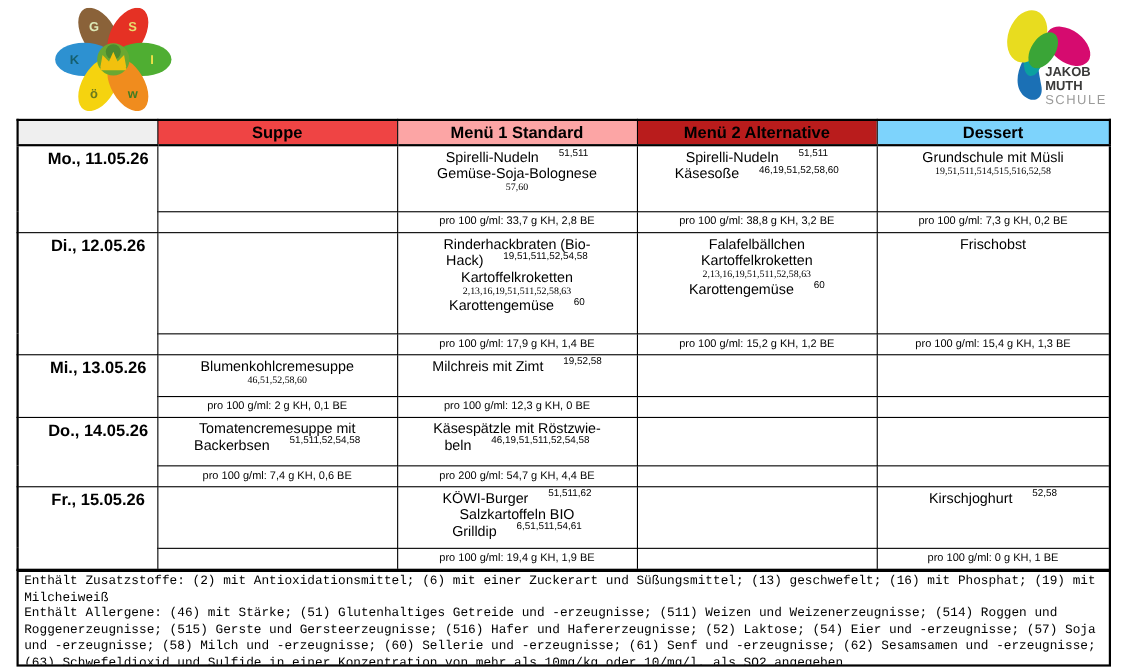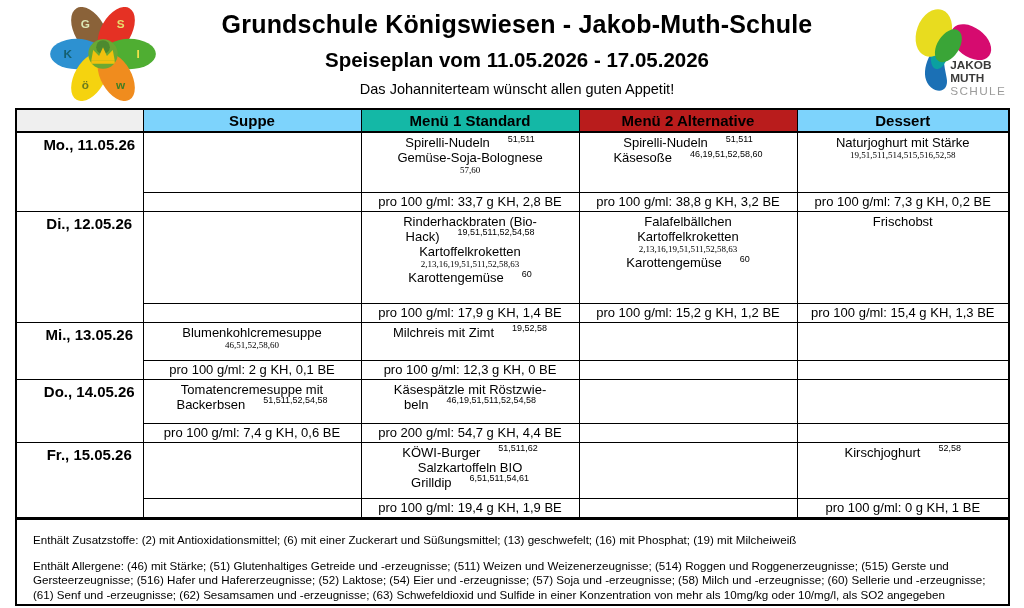--- a/index.html
+++ b/index.html
@@ -18,26 +18,26 @@
   table.menu{position:absolute;left:15px;top:108px;width:993px;border-collapse:collapse;
              table-layout:fixed;border:2px solid #000;}
   table.menu th,table.menu td{border:1px solid #000;overflow:hidden;}
   table.menu thead th{border-bottom:2px solid #000;height:21px;
       font-size:15px;font-weight:bold;text-align:center;padding:0;}
   .day-cell{font-weight:bold;font-size:15px;vertical-align:top;text-align:center;padding-top:3px;padding-left:20px;}
   .dish-cell{vertical-align:top;text-align:center;font-size:13px;line-height:1.16;padding:2px 2px 0 2px;}
   .dish-line{white-space:nowrap;}
   sup.alg{font-size:9px;margin-left:18px;line-height:0;}
   .small-only{display:block;font-size:9px;line-height:1.25;font-family:Liberation Serif, serif;}
-  .pro-row td{height:18px;font-size:13px;text-align:center;padding:0;line-height:18px;}
+  .pro-row td{height:18px;font-size:10px;text-align:center;padding:0;line-height:18px;}
 
   
   .footnotes{position:absolute;left:15px;top:518px;width:981px;height:80px;border:2px solid #000;
              padding:2px 5px;font-size:11.6px;line-height:1.27;overflow:hidden;}
-  .footnotes p{margin:11px;}
+  .footnotes p{margin:0;font-family:Liberation Mono, monospace;}
 
   svg text{font-family:"Liberation Sans","DejaVu Sans",sans-serif;}
 </style>
 </head>
 <body>
 
 <div class="page">
 
   <svg class="brand-left" viewBox="0 0 120 96" aria-hidden="true">
     <g id="star-petals">
@@ -53,25 +53,20 @@
         <text x="42.00000000000001" y="83.67691453623979" text-anchor="middle" font-size="12" font-weight="bold" fill="#6a7a1e">ö</text>
         <ellipse cx="73.5" cy="71.38268590217984" rx="27" ry="15.5" transform="rotate(60 73.5 71.38268590217984)" fill="#f08c1e"></ellipse>
         <text x="78" y="83.67691453623979" text-anchor="middle" font-size="12" font-weight="bold" fill="#3f7d23">w</text>
       </g>
     <circle cx="60" cy="48" r="15" fill="#6aa832"></circle>
     <circle cx="60" cy="41" r="7" fill="#4c8a2f"></circle>
     <path d="M48,55 L50,44 L56,50 L60,41 L64,50 L70,44 L72,55 Z" fill="#f2c10e"></path>
     <rect x="48" y="55" width="24" height="3" rx="1" fill="#f2c10e"></rect>
   </svg>
 
-  <div class="titles">
-    <h1 class="title">Grundschule Königswiesen - Jakob-Muth-Schule</h1>
-    <h2 class="subtitle">Speiseplan vom 11.05.2026 - 17.05.2026</h2>
-    <p class="tagline">Das Johanniterteam wünscht allen guten Appetit!</p>
-  </div>
 
   <svg class="brand-right" viewBox="0 0 130 110" aria-hidden="true">
     <path d="M53,40 C38,56 28,80 42,93 C52,101 62,95 59,82 C56,68 55,55 53,40 Z" fill="#1b70b5"></path>
     <ellipse cx="51" cy="57" rx="9" ry="16" transform="rotate(12 51 57)" fill="#0ba0a0"></ellipse>
     <ellipse cx="45" cy="33" rx="19" ry="27" transform="rotate(20 45 33)" fill="#e8dc1f"></ellipse>
     <ellipse cx="86" cy="43" rx="25" ry="16" transform="rotate(37 86 43)" fill="#d60b6f"></ellipse>
     <ellipse cx="61" cy="47" rx="12" ry="20" transform="rotate(33 61 47)" fill="#3aa537"></ellipse>
     <text x="63" y="73" font-size="13" font-weight="bold" fill="#3a3a39">JAKOB</text>
     <text x="63" y="87" font-size="13" font-weight="bold" fill="#3a3a39">MUTH</text>
     <text x="63" y="101" font-size="13" letter-spacing="1.5" fill="#9b9b9a">SCHULE</text>
@@ -81,41 +76,41 @@
     <colgroup>
       <col style="width:127px">
         <col style="width:218px">
         <col style="width:218px">
       <col style="width:218px">
         <col style="width:212px">
     </colgroup>
     <thead>
       <tr>
         <th style="background: rgb(239, 239, 239);"></th>
-        <th style="background: #7dd3fc;">Suppe</th>
-        <th style="background: #14b8a6;">Menü 1 Standard</th>
+        <th style="background: #ef4444;">Suppe</th>
+        <th style="background: #fca5a5;">Menü 1 Standard</th>
         <th style="background: #b91c1c;">Menü 2 Alternative</th>
         <th style="background: #7dd3fc;">Dessert</th>
       </tr>
     </thead>
     <tbody id="menu-body">
         <tr style="height: 60px;">
           <td class="day-cell" rowspan="2">Mo., 11.05.26</td>
           <td class="dish-cell"></td>
           <td class="dish-cell">
             <div class="dish-line"><span>Spirelli-Nudeln</span><sup class="alg">51,511</sup></div>
             <div class="dish-line"><span>Gemüse-Soja-Bolognese</span></div>
             <div class="dish-line small-only">57,60</div>
           </td>
           <td class="dish-cell">
             <div class="dish-line"><span>Spirelli-Nudeln</span><sup class="alg">51,511</sup></div>
             <div class="dish-line"><span>Käsesoße</span><sup class="alg">46,19,51,52,58,60</sup></div>
           </td>
           <td class="dish-cell">
-            <div class="dish-line"><span>Naturjoghurt mit Stärke</span></div>
+            <div class="dish-line"><span>Grundschule mit Müsli</span></div>
             <div class="dish-line small-only">19,51,511,514,515,516,52,58</div>
           </td>
         </tr>
         <tr class="pro-row">
           <td></td>
           <td>pro 100 g/ml: 33,7 g KH, 2,8 BE</td>
           <td>pro 100 g/ml: 38,8 g KH, 3,2 BE</td>
           <td>pro 100 g/ml: 7,3 g KH, 0,2 BE</td>
         </tr>
         <tr style="height: 92px;">

